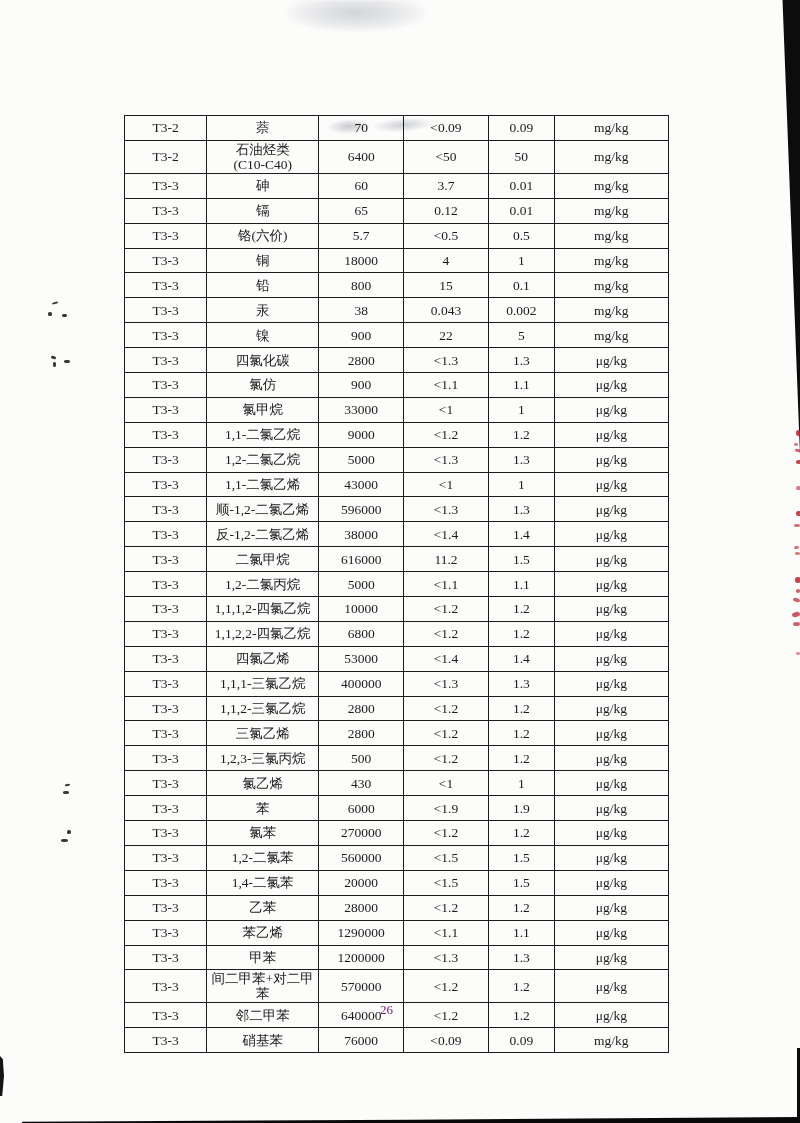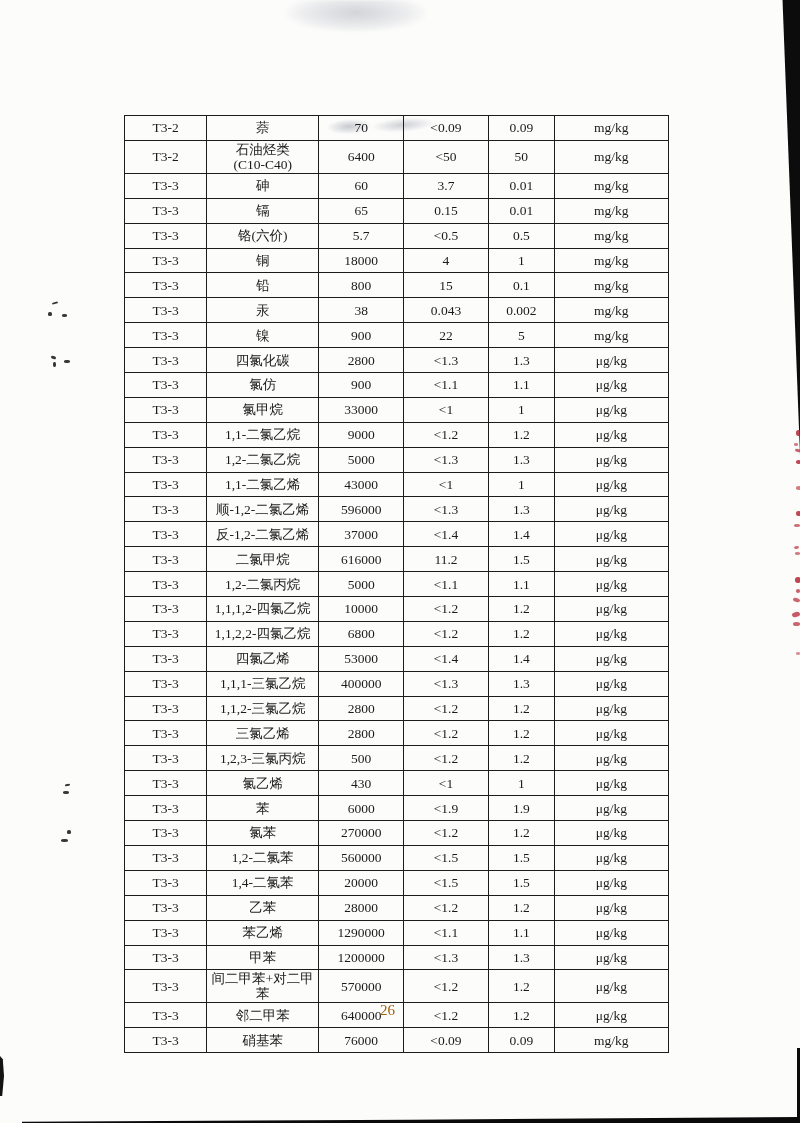--- a/index.html
+++ b/index.html
@@ -22,21 +22,21 @@
     border-top-width:1.4px;border-bottom-width:1.4px;
     text-align:center;vertical-align:middle;
     font-size:13.5px;line-height:15px;
     height:21.9px;padding:1px 2px;
     white-space:pre-line;
     overflow:hidden;
   }
   
   .page-number{
     position:absolute;left:380px;top:1002px;
-    font-size:15px;color:#a16207;
+    font-size:13px;color:#701a75;
   }
   
   .artifact{position:absolute;pointer-events:none;}
   .smudge-top{
     left:286px;top:0px;width:140px;height:32px;
     background:radial-gradient(ellipse at 50% 40%,rgba(115,120,140,0.30),rgba(140,145,160,0.12) 55%,transparent 75%);
     filter:blur(1px);
   }
   .smudge-val-l{
     left:327px;top:119px;width:44px;height:15px;
@@ -139,21 +139,21 @@
       <td>砷</td>
       <td>60</td>
       <td>3.7</td>
       <td>0.01</td>
       <td>mg/kg</td>
     </tr>
         <tr>
       <td>T3-3</td>
       <td>镉</td>
       <td>65</td>
-      <td>0.15</td>
+      <td>0.12</td>
       <td>0.01</td>
       <td>mg/kg</td>
     </tr>
         <tr>
       <td>T3-3</td>
       <td>铬(六价)</td>
       <td>5.7</td>
       <td>&lt;0.5</td>
       <td>0.5</td>
       <td>mg/kg</td>
@@ -242,21 +242,21 @@
       <td>T3-3</td>
       <td>顺-1,2-二氯乙烯</td>
       <td>596000</td>
       <td>&lt;1.3</td>
       <td>1.3</td>
       <td>μg/kg</td>
     </tr>
         <tr>
       <td>T3-3</td>
       <td>反-1,2-二氯乙烯</td>
-      <td>37000</td>
+      <td>38000</td>
       <td>&lt;1.4</td>
       <td>1.4</td>
       <td>μg/kg</td>
     </tr>
         <tr>
       <td>T3-3</td>
       <td>二氯甲烷</td>
       <td>616000</td>
       <td>11.2</td>
       <td>1.5</td>

